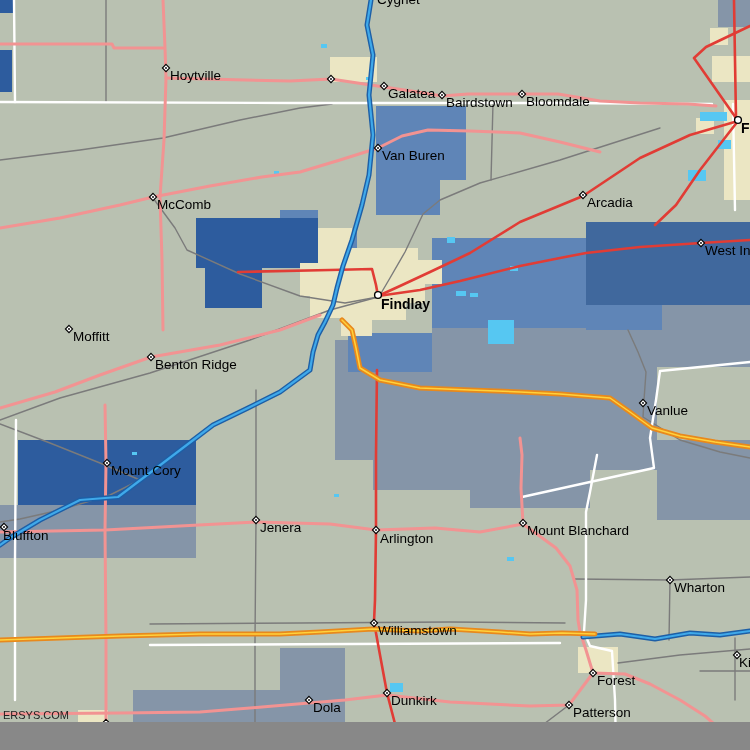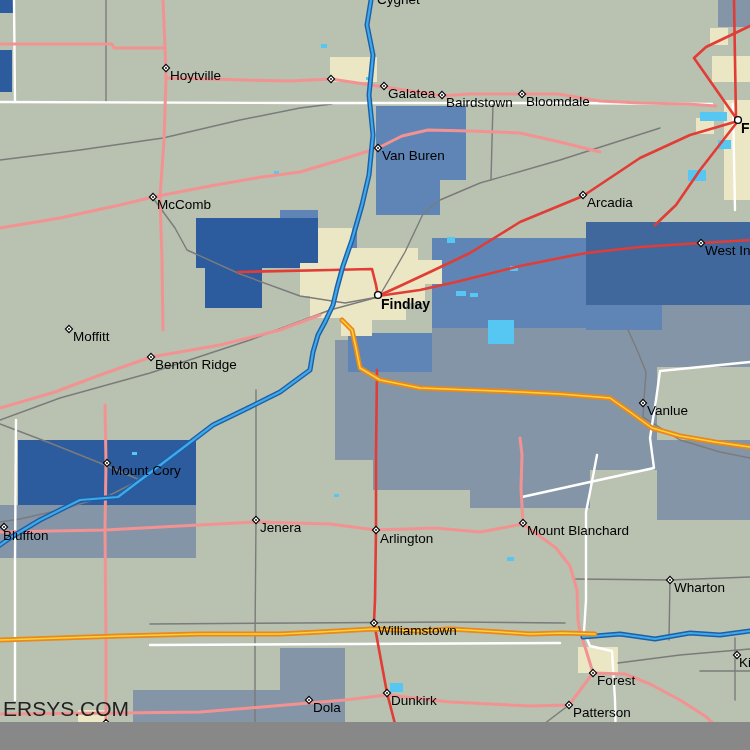--- a/index.html
+++ b/index.html
@@ -1,19 +1,19 @@
 <!DOCTYPE html>
 <html><head>
 <meta charset="utf-8">
 <style>
   html,body{margin:0;padding:0;background:#888;}
   #stage{position:relative;width:750px;height:722px;overflow:hidden;
          font-family:"Liberation Sans",sans-serif;}
   #map{position:absolute;left:0;top:0;}
-  #watermark{position:absolute;left:3px;bottom:1px;font-size:21px;color:#222;
+  #watermark{position:absolute;left:3px;bottom:1px;font-size:11px;color:#222;
              font-family:"Liberation Sans",sans-serif;}
   text{font-family:"Liberation Sans",sans-serif;}
 </style>
 </head>
 <body>
 
 <div id="stage">
   <svg id="map" width="750" height="750" viewBox="0 0 750 750" style="background: rgb(185, 193, 177);">
       <polygon points="335,340 432,340 432,328 590,328 590,508 470,508 470,490 373,490 373,460 335,460" fill="#8595a8"></polygon>
       <polygon points="590,330 657,330 657,470 590,470" fill="#8595a8"></polygon>

